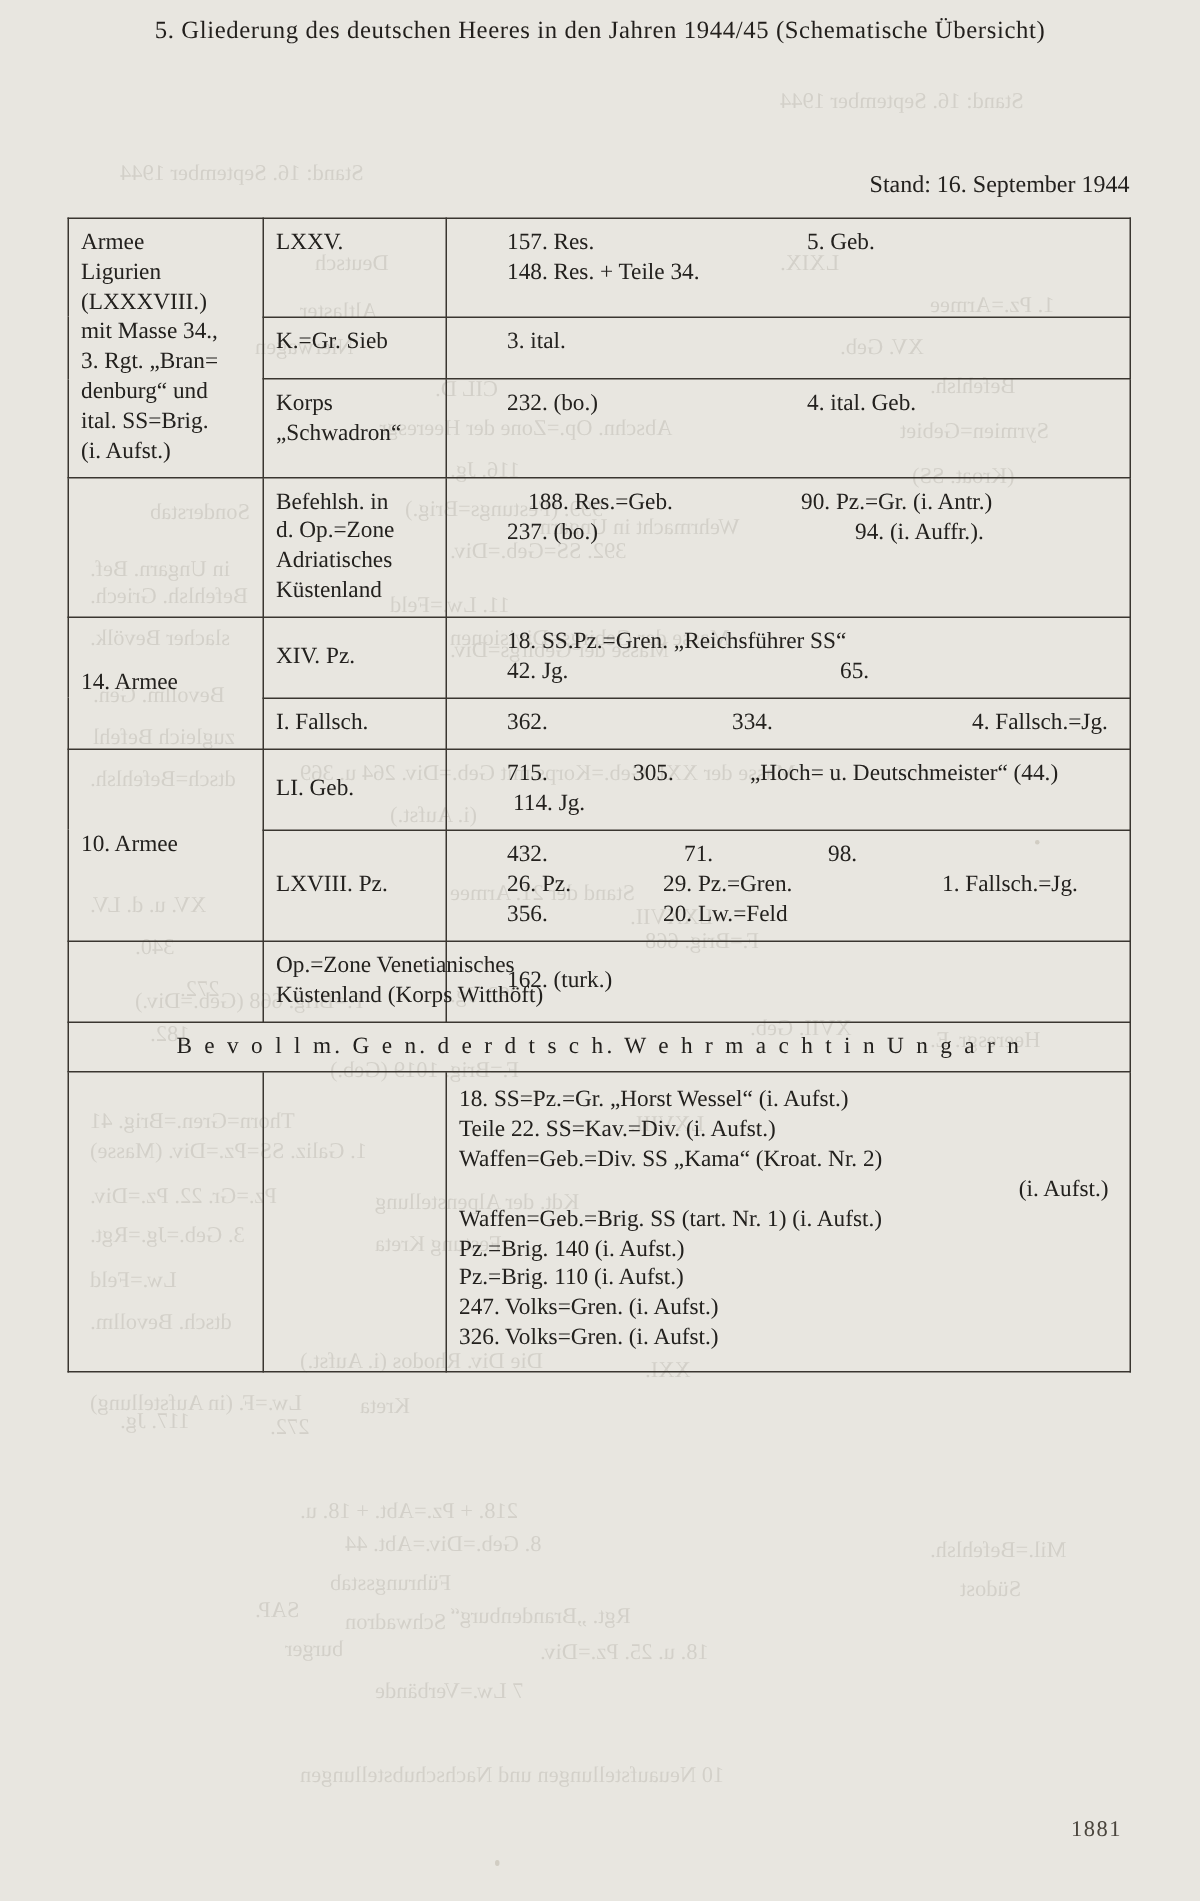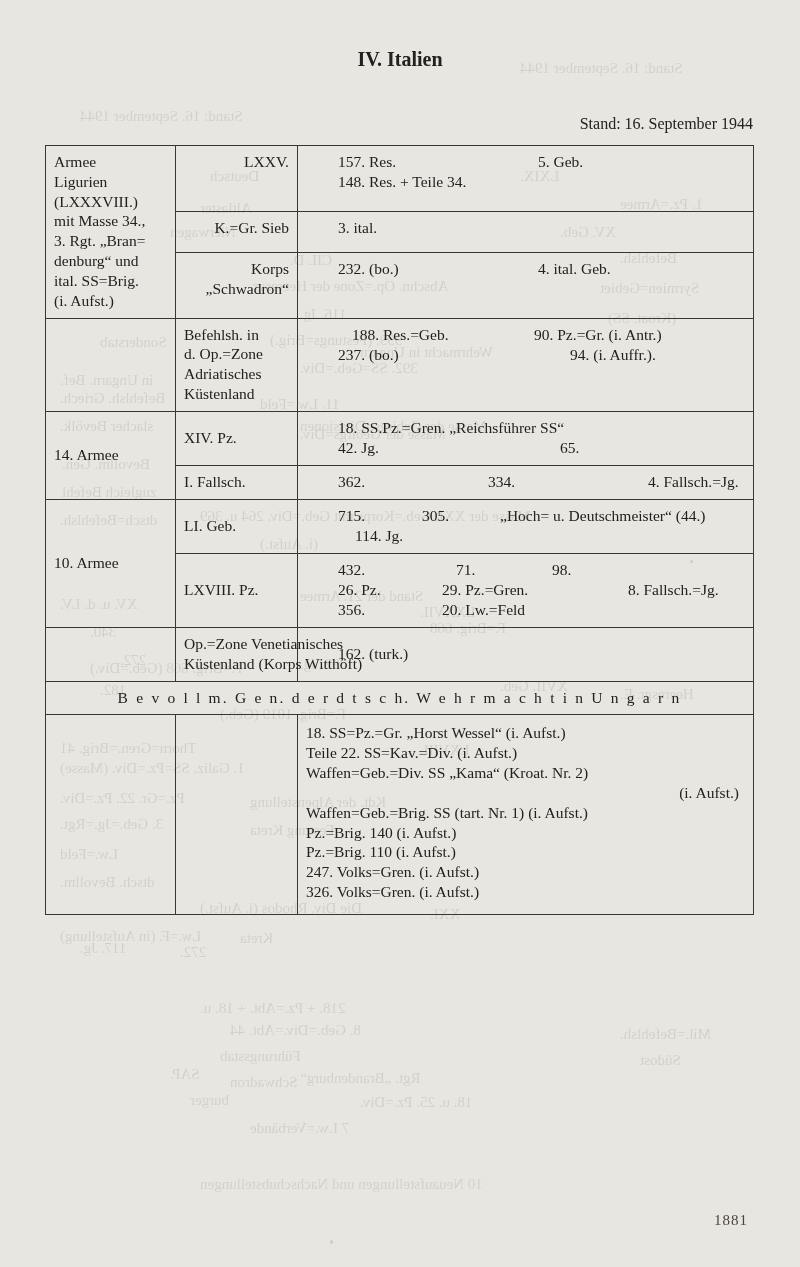--- a/index.html
+++ b/index.html
@@ -91,21 +91,21 @@
   .c3 { width: 456px; }
 
   .army-label {
     font-size: 15.5px;
     line-height: 1.3;
     margin-top: 40px;
   }
   .corps {
     font-size: 16px;
   }
-  .mid-vert { vertical-align: middle; text-align: right; }
+  .mid-vert { vertical-align: middle; }
 
   .units { position: relative; }
   .row-line {
     display: block;
     position: relative;
     height: 20px;
     white-space: nowrap;
   }
   .u {
     position: absolute;
@@ -213,22 +213,22 @@
   <div style="top:1094px; left:360px; font-size:15px;">18. u. 25. Pz.=Div.</div>
   <div style="top:1120px; left:250px; font-size:15px;">7 Lw.=Verbände</div>
   <div style="top:1176px; left:200px; font-size:15px;">10 Neuaufstellungen und Nachschubstellungen</div>
 </div>
 
 <div class="speck" style="top:560px; left:690px; width:3px; height:3px;"></div>
 <div class="speck" style="top:1240px; left:330px; width:3px; height:4px;"></div>
 
 <div class="page">
 
-
-  <div class="doc-title">IV. Italien</div>
+  <div class="running-head">5. Gliederung des deutschen Heeres in den Jahren 1944/45 (Schematische Übersicht)</div>
+
 
 
   <div class="standline">Stand: 16. September 1944</div>
 
   <table class="main">
     <colgroup>
       <col class="c1">
         <col class="c2">
         <col class="c3">
     </colgroup>
@@ -327,37 +327,37 @@
       <tr>
         <td rowspan="2" class="army-label" style="vertical-align:middle">10. Armee</td>
         <td class="corps" style="vertical-align:middle">LI. Geb.</td>
         <td class="units">
           <span class="row-line">
             <span class="u" style="left:0">715.</span>
             <span class="u" style="left:84px">305.</span>
             <span class="u" style="left:162px">„Hoch= u. Deutschmeister“ (44.)</span>
           </span>
           <span class="row-line">
-            <span class="u" style="left:17px">114. Jg.</span>
+            <span class="u" style="left:4px">114. Jg.</span>
           </span>
         </td>
       </tr>
 
       <tr>
         <td class="corps" style="vertical-align:middle">LXVIII. Pz.</td>
         <td class="units">
           <span class="row-line">
             <span class="u" style="left:0">432.</span>
             <span class="u" style="left:118px">71.</span>
             <span class="u" style="left:214px">98.</span>
           </span>
           <span class="row-line">
             <span class="u" style="left:0">26. Pz.</span>
             <span class="u" style="left:104px">29. Pz.=Gren.</span>
-            <span class="u" style="left:290px">8. Fallsch.=Jg.</span>
+            <span class="u" style="left:290px">1. Fallsch.=Jg.</span>
           </span>
           <span class="row-line">
             <span class="u" style="left:0">356.</span>
             <span class="u" style="left:104px">20. Lw.=Feld</span>
           </span>
         </td>
       </tr>
 
       <tr>
         <td></td>

